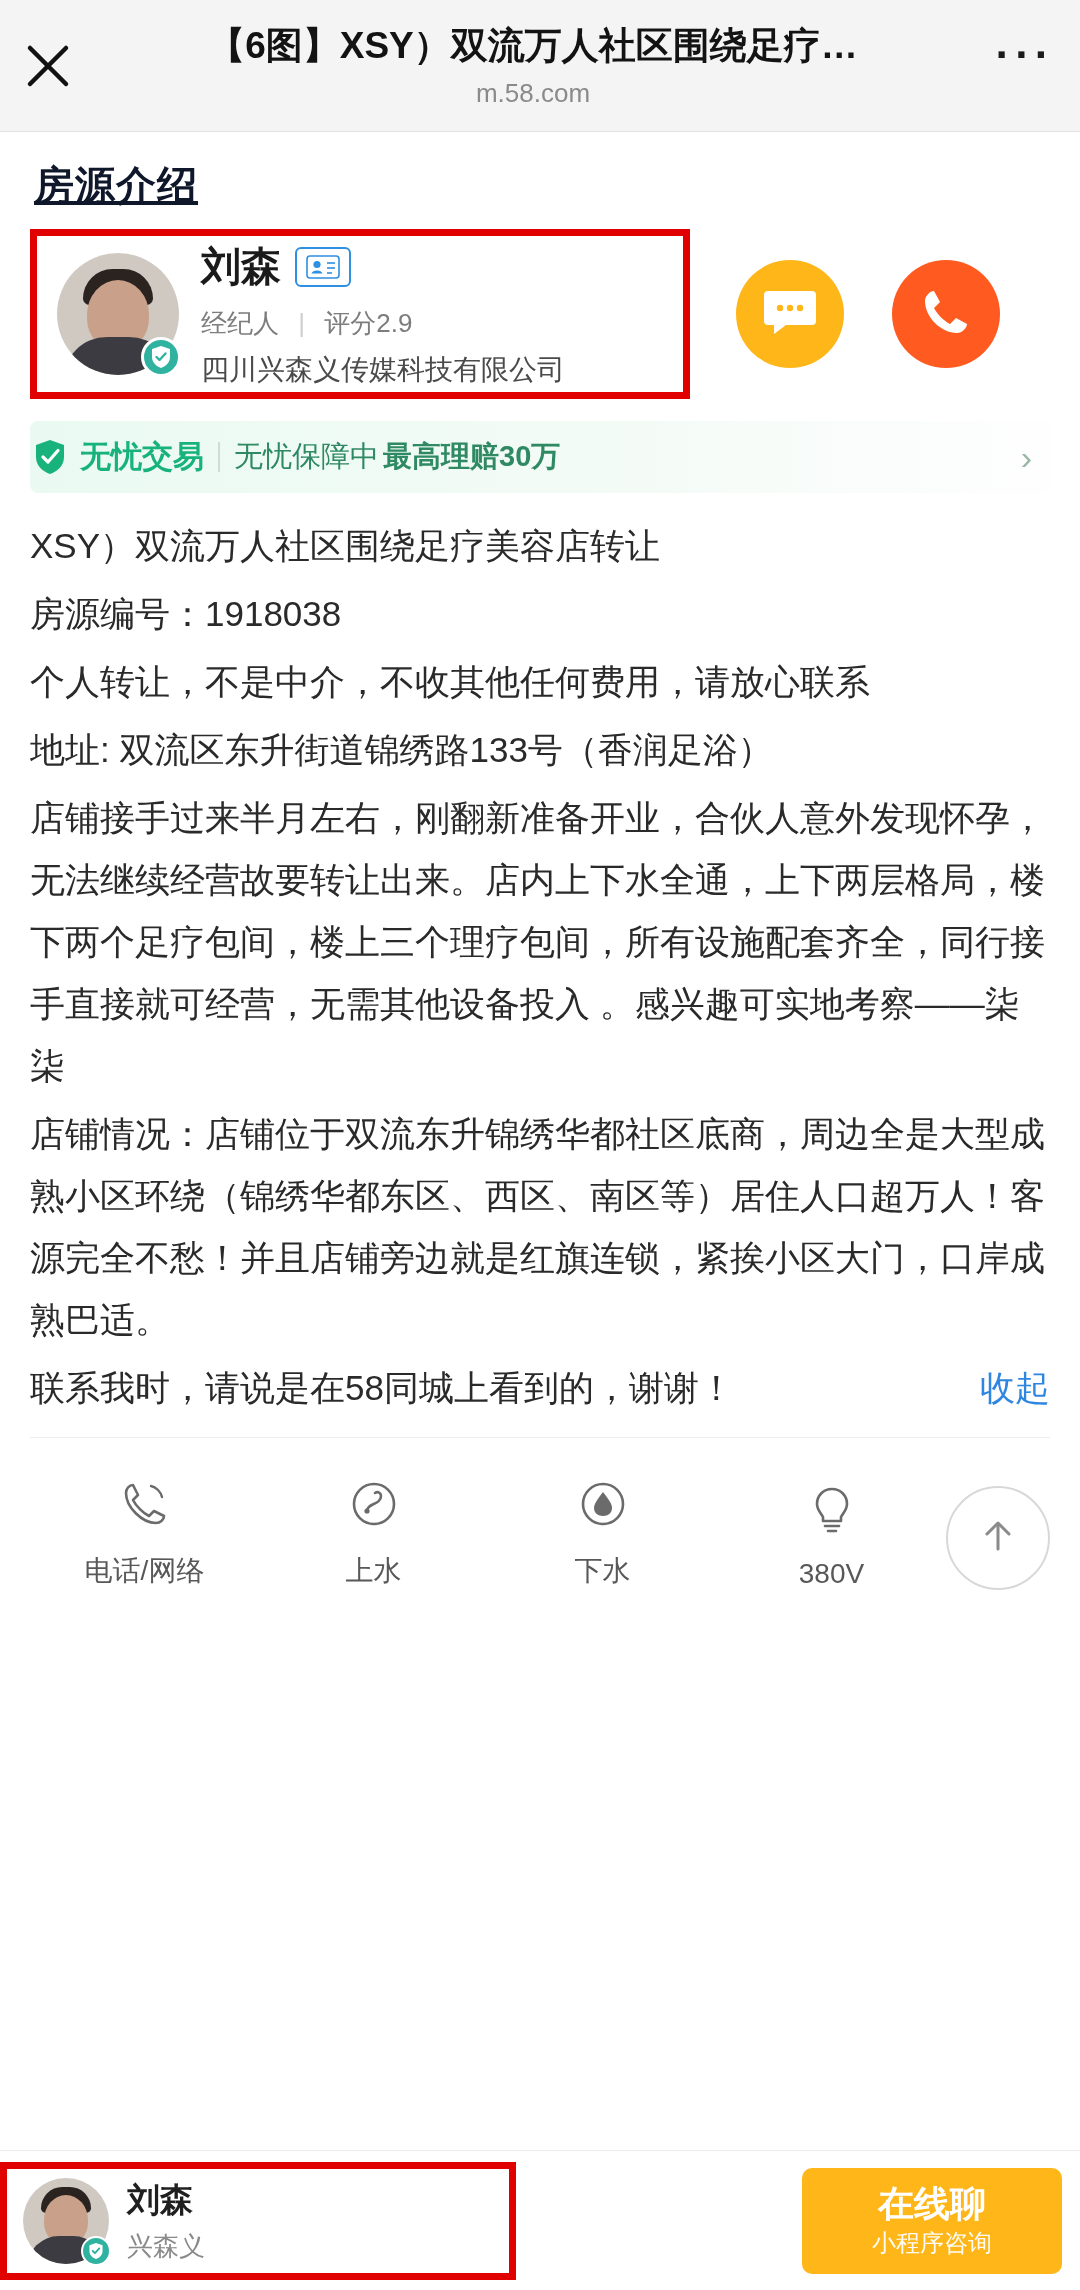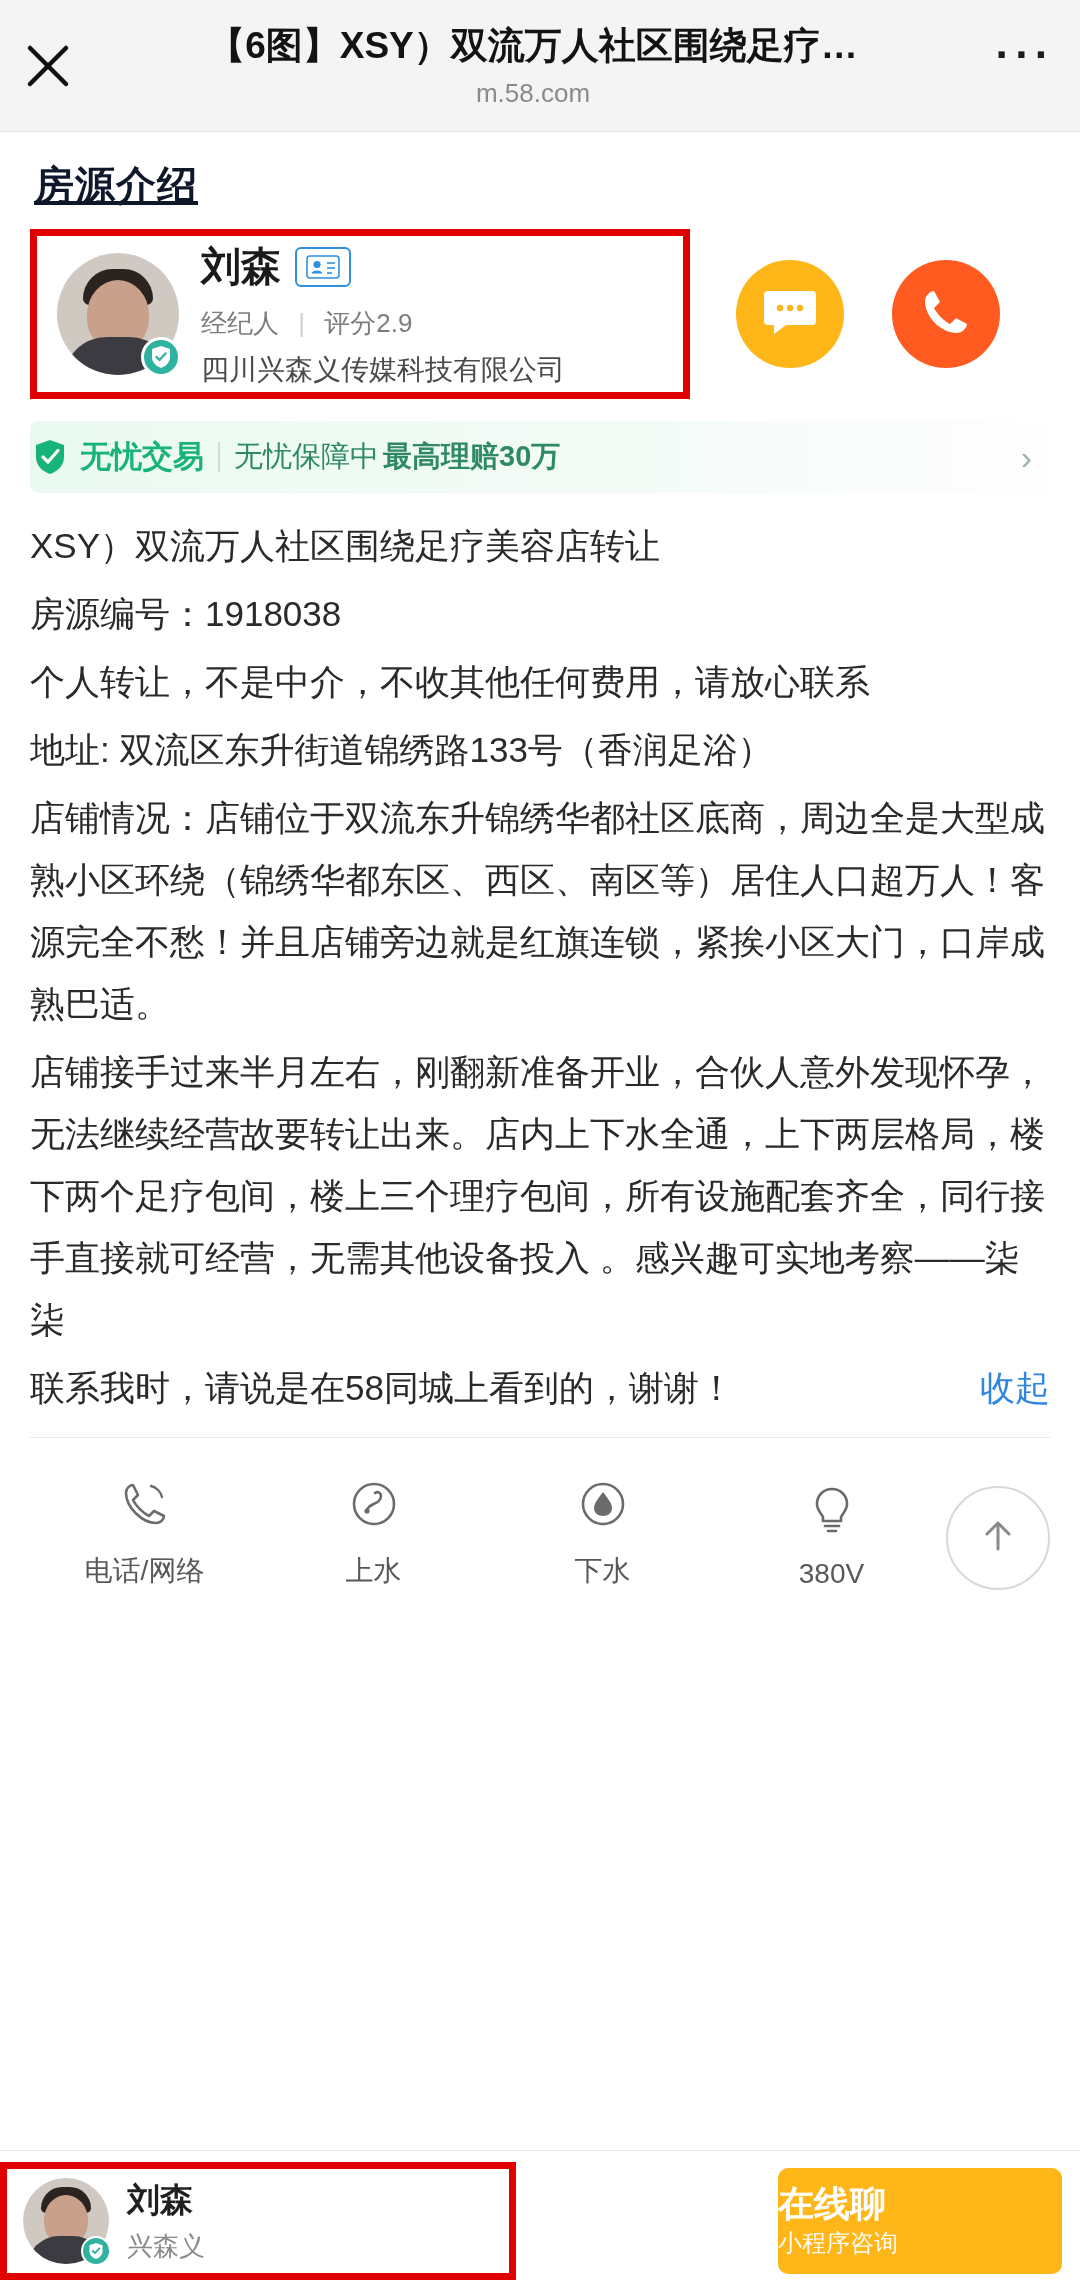--- a/index.html
+++ b/index.html
@@ -318,25 +318,25 @@
     position: absolute; right: -2px; bottom: -2px;
     width: 30px; height: 30px; border-radius: 50%;
     background: #2fb3a0; border: 2px solid #fff;
     display: flex; align-items: center; justify-content: center;
   }
   .bb-text { margin-left: 18px; }
   .bb-name { font-size: 33px; font-weight: bold; color: #1f1f1f; }
   .bb-sub { font-size: 26px; color: #8a8a8a; margin-top: 6px; }
   .bb-actions { margin-left: auto; display: flex; gap: 22px; }
   .bb-btn {
-    width: 284px; height: 106px;
+    width: 260px; height: 106px;
     border-radius: 10px;
     color: #fff;
     display: flex; flex-direction: column;
-    justify-content: center;
+    align-items: center; justify-content: center;
   }
   .bb-btn .main { font-size: 36px; font-weight: bold; line-height: 42px; }
   .bb-btn .sub { font-size: 24px; line-height: 32px; opacity: .95; margin-top: 2px; }
   .bb-chat { background: #ffb619; }
   .bb-call { background: #ff5a1f; }
 </style>
 </head>
 <body>
 
 <div class="topbar">
@@ -429,22 +429,22 @@
     <span class="g-text">无忧保障中</span>
     <span class="g-text" style="margin-left:4px;font-weight:bold;">最高理赔30万</span>
     <span class="g-arrow">›</span>
   </div>
 
   <div class="desc">
     <p>XSY）双流万人社区围绕足疗美容店转让</p>
     <p>房源编号：1918038</p>
     <p>个人转让，不是中介，不收其他任何费用，请放心联系</p>
     <p>地址: 双流区东升街道锦绣路133号（香润足浴）</p>
+    <p>店铺接手过来半月左右，刚翻新准备开业，合伙人意外发现怀孕，无法继续经营故要转让出来。店内上下水全通，上下两层格局，楼下两个足疗包间，楼上三个理疗包间，所有设施配套齐全，同行接手直接就可经营，无需其他设备投入 。感兴趣可实地考察——柒柒</p>
     <p>店铺情况：店铺位于双流东升锦绣华都社区底商，周边全是大型成熟小区环绕（锦绣华都东区、西区、南区等）居住人口超万人！客源完全不愁！并且店铺旁边就是红旗连锁，紧挨小区大门，口岸成熟巴适。</p>
-    <p>店铺接手过来半月左右，刚翻新准备开业，合伙人意外发现怀孕，无法继续经营故要转让出来。店内上下水全通，上下两层格局，楼下两个足疗包间，楼上三个理疗包间，所有设施配套齐全，同行接手直接就可经营，无需其他设备投入 。感兴趣可实地考察——柒柒</p>
     <p>
       <span class="collapse">收起</span>
       <span>联系我时，请说是在58同城上看到的，谢谢！</span>
     </p>
   </div>
 
 </div>
 
 <div class="facilities">
   <div class="fac">

